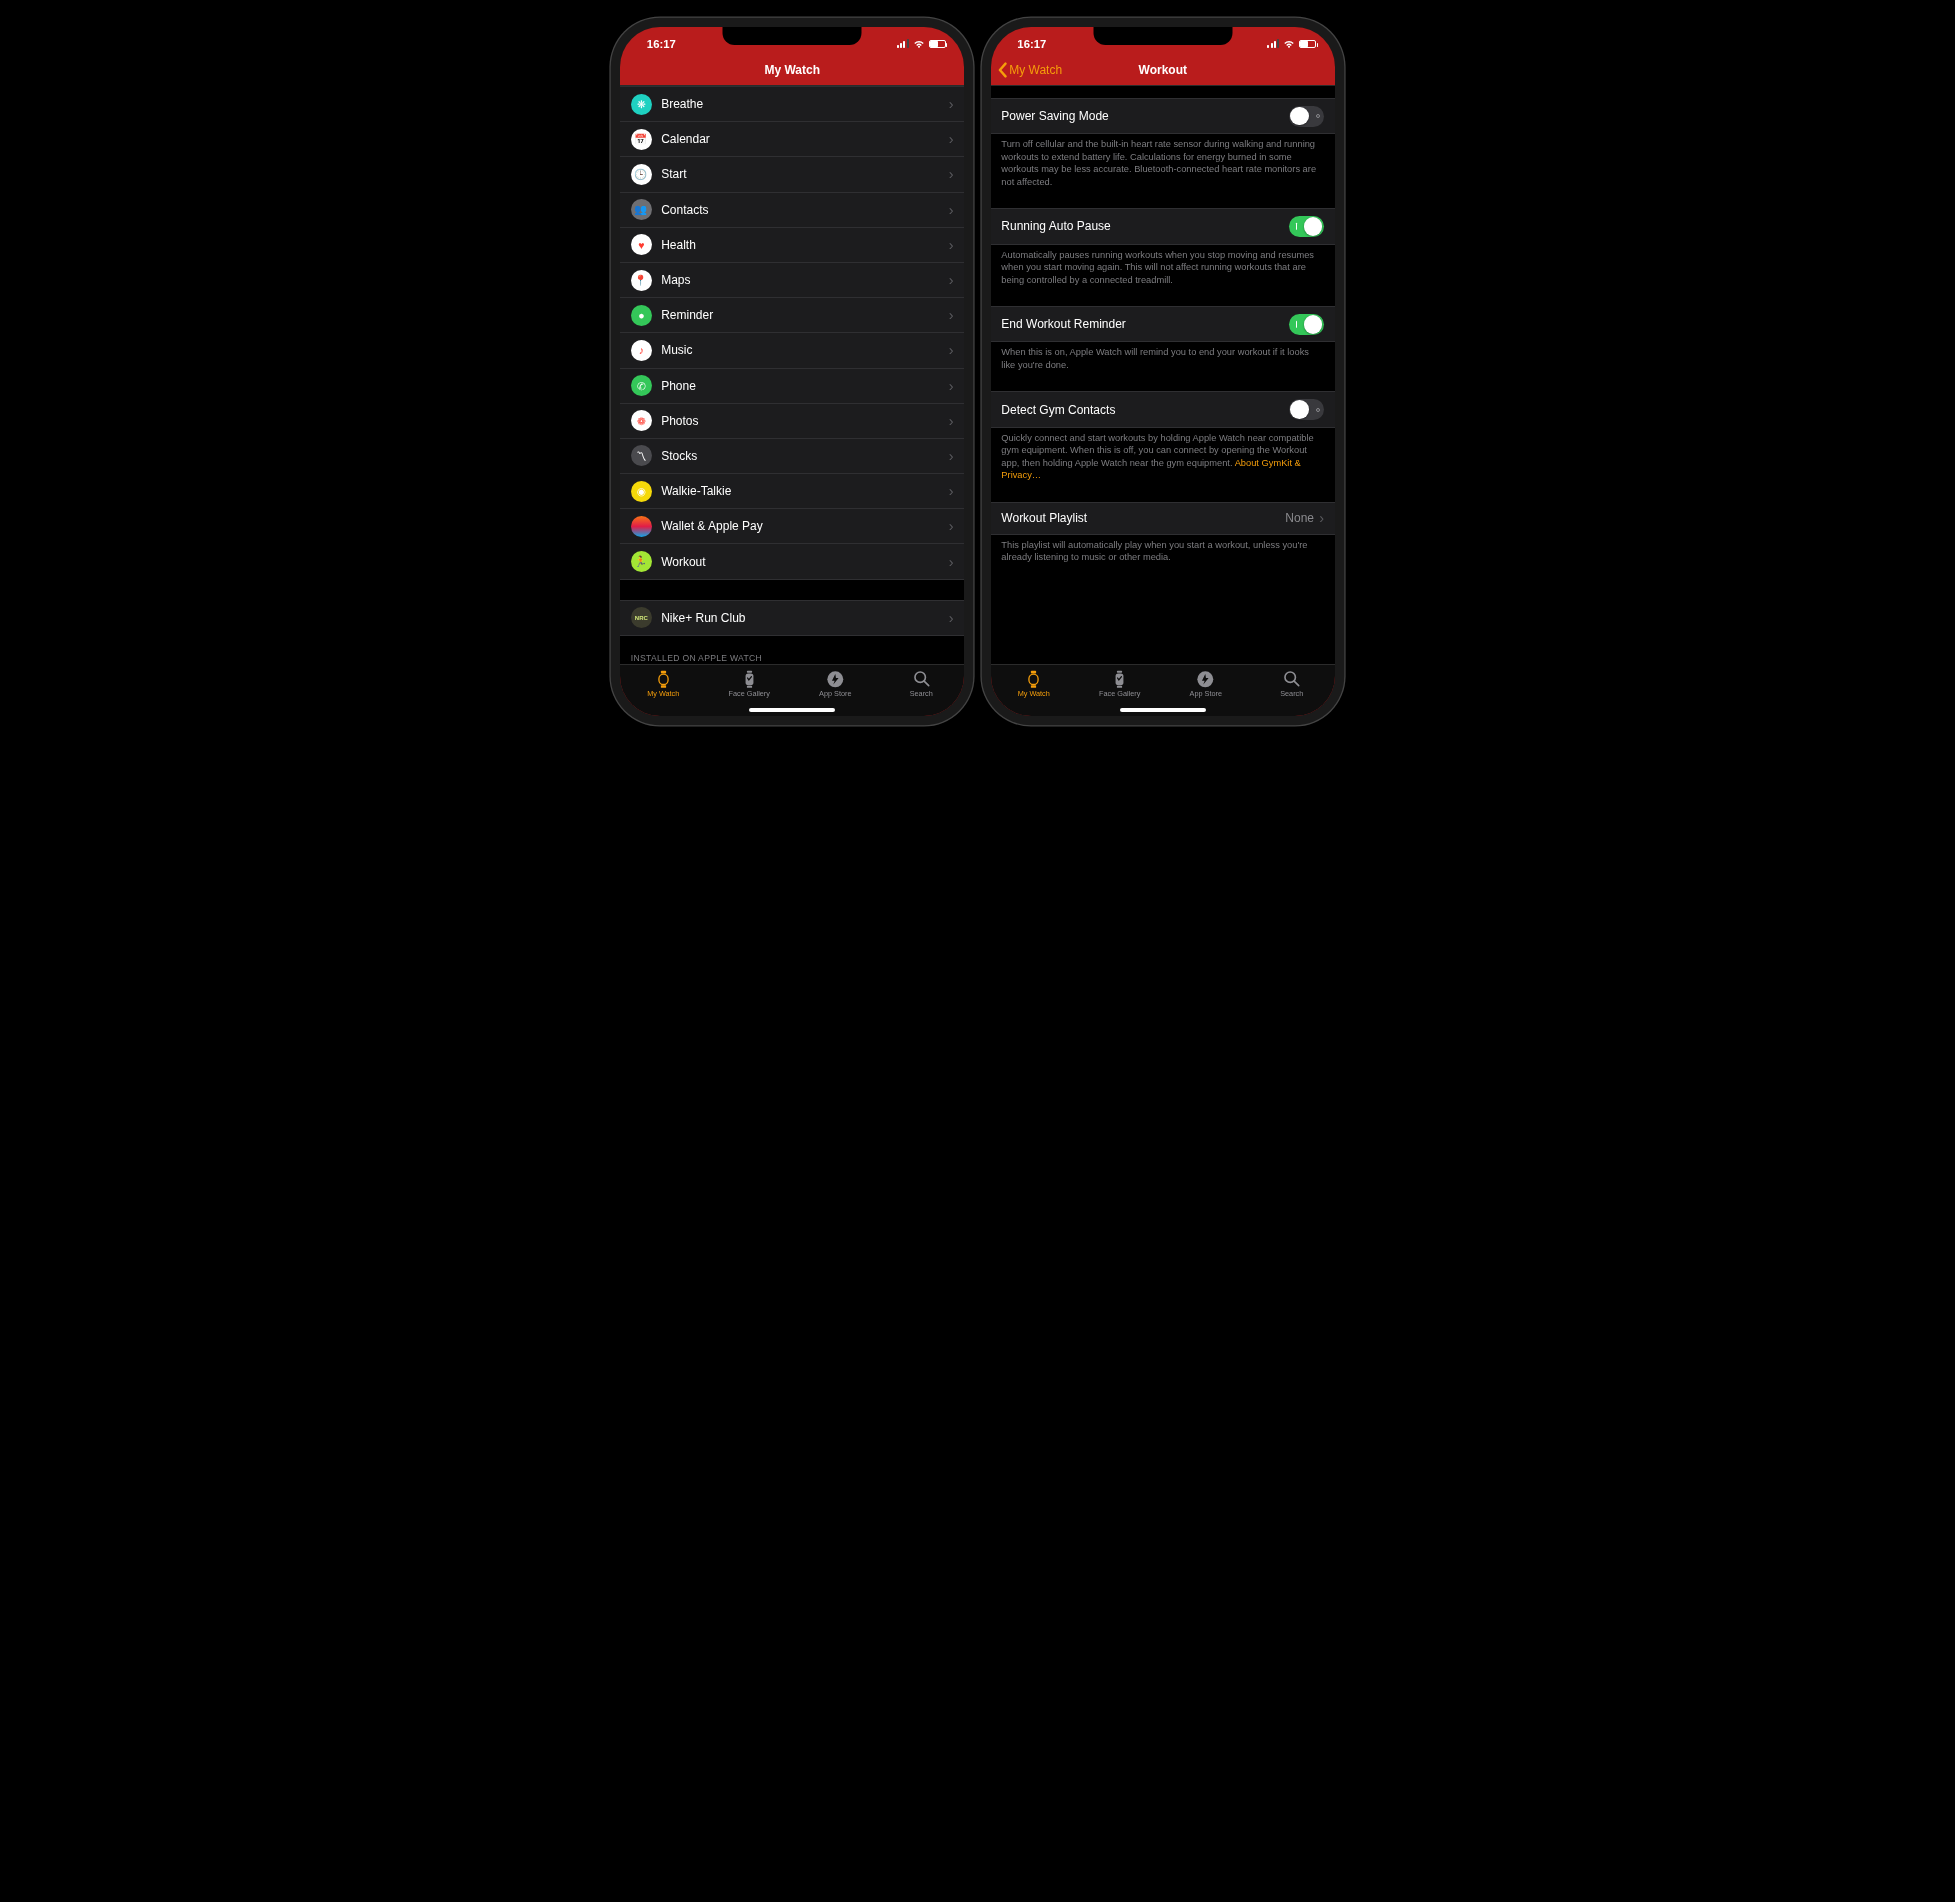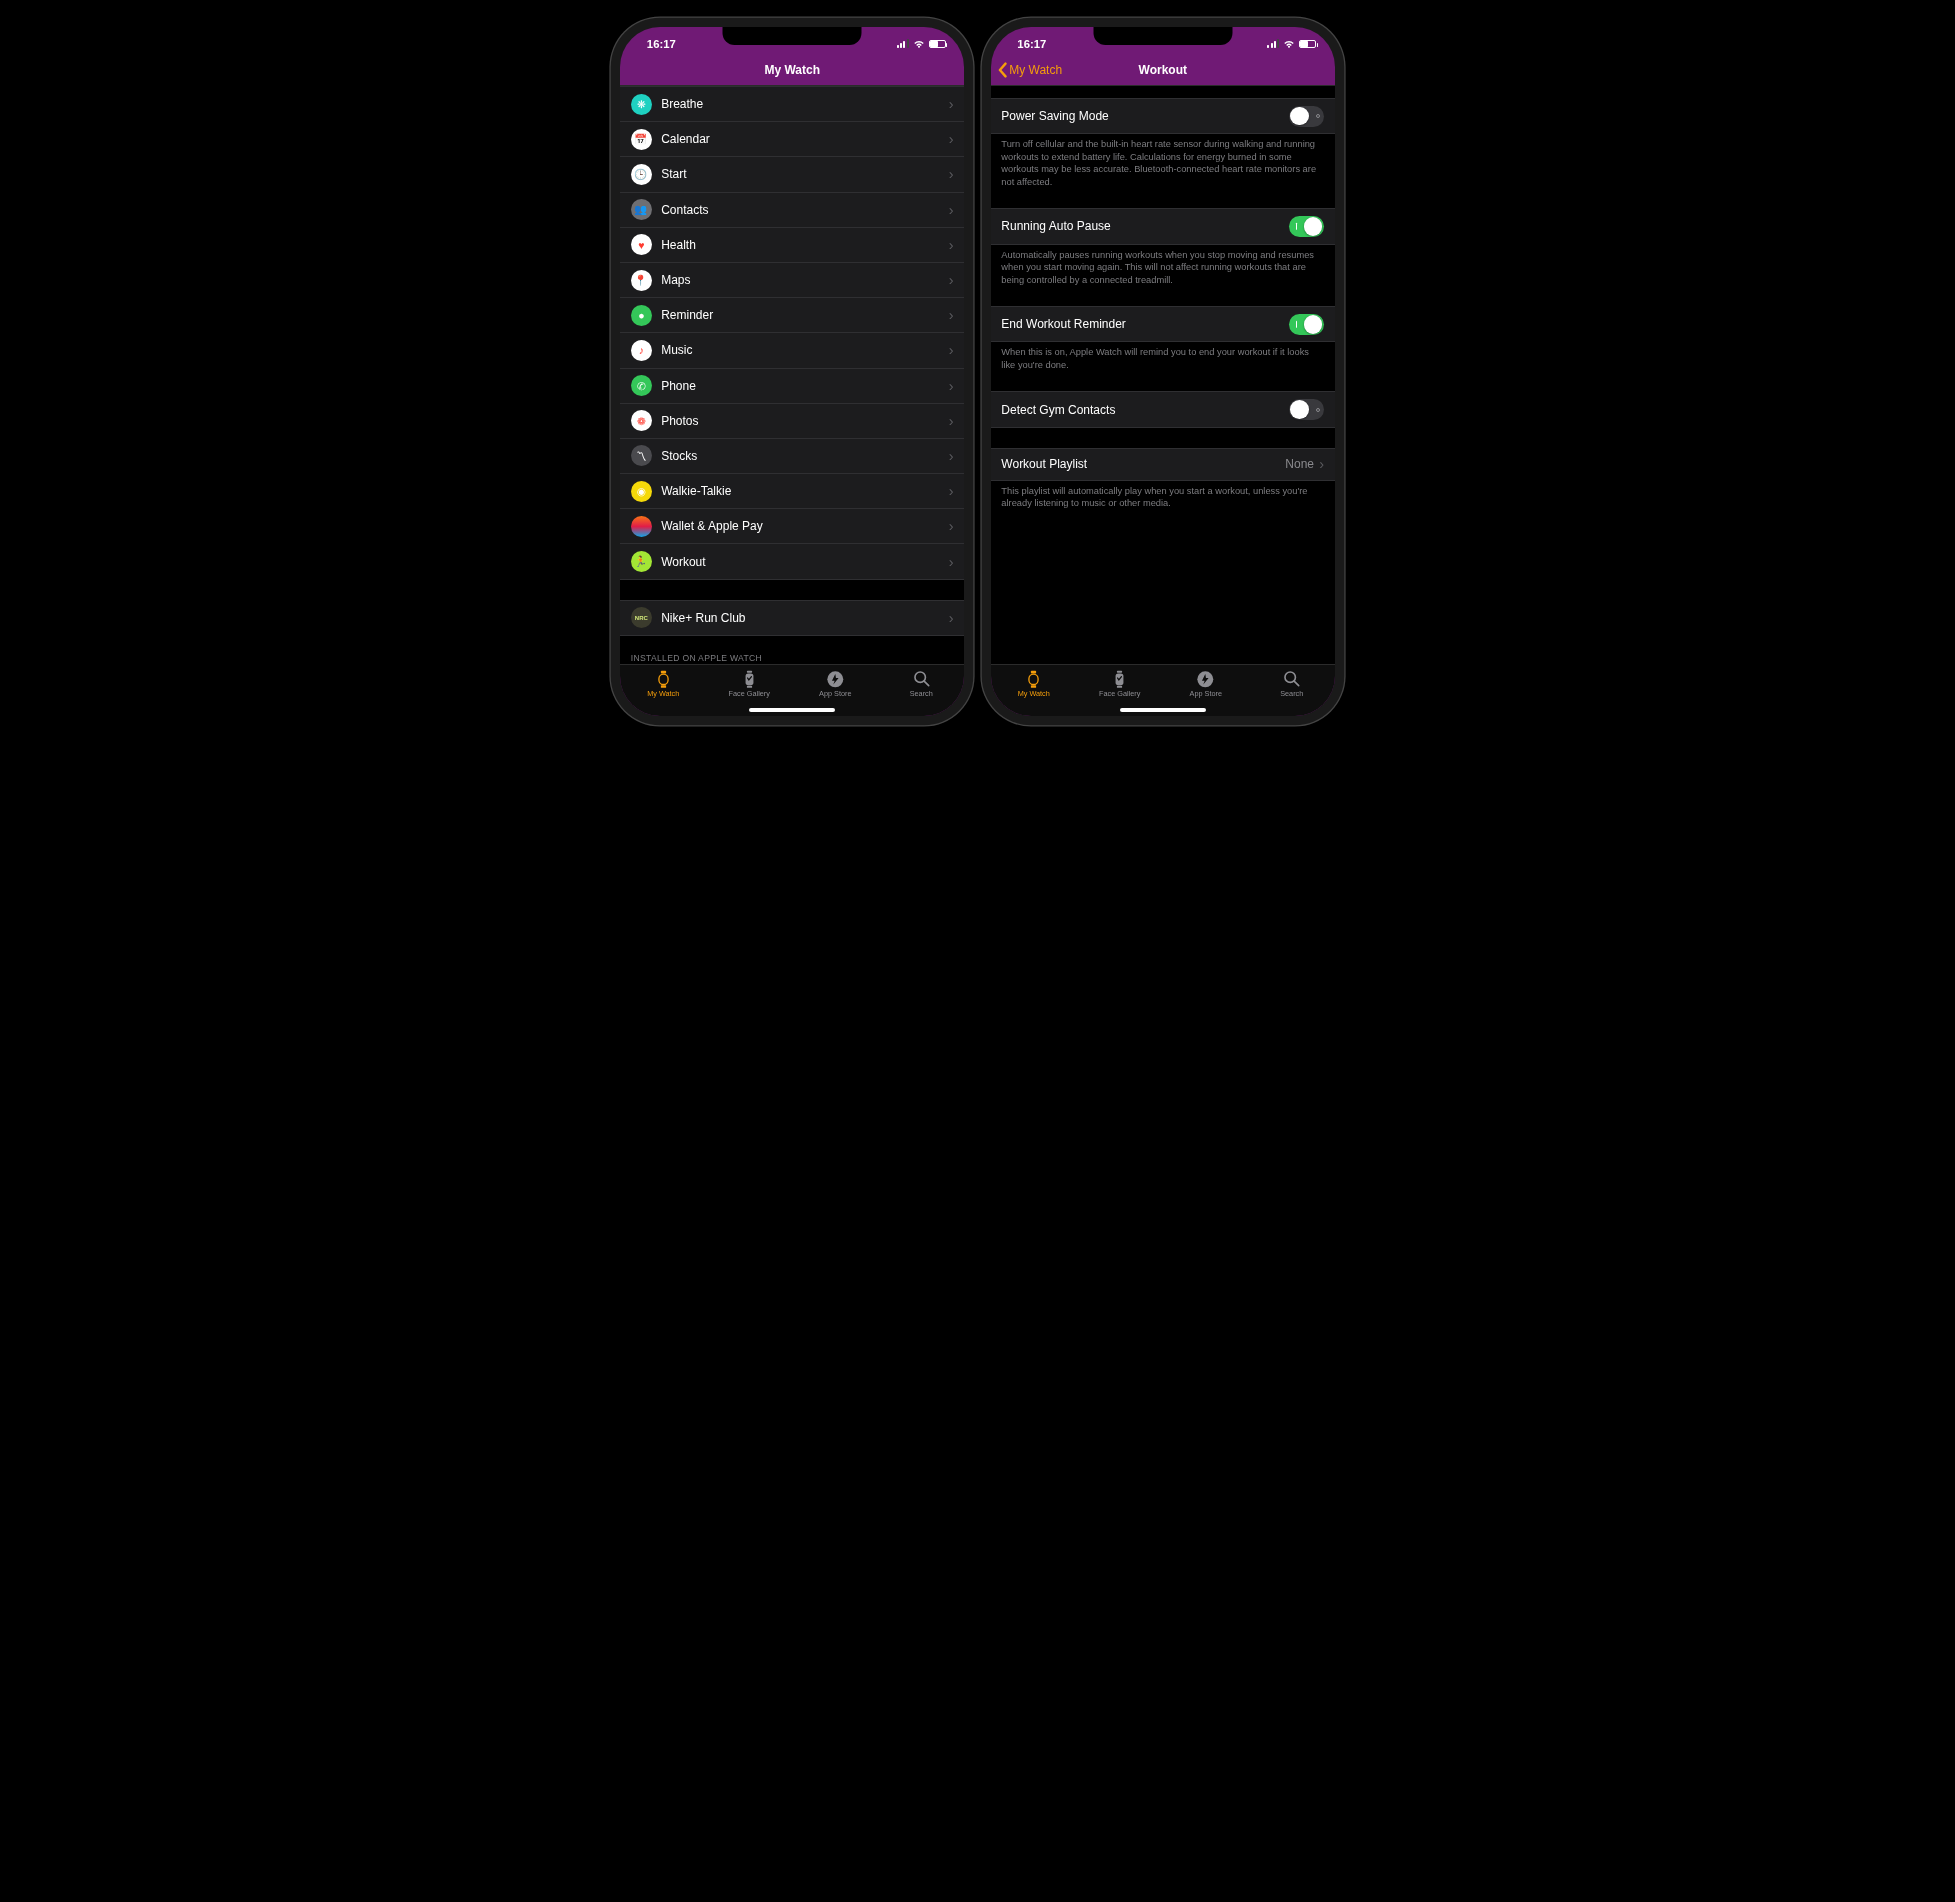--- a/index.html
+++ b/index.html
@@ -2,21 +2,21 @@
 <html style="font-size:10.6px"><head>
 <meta charset="utf-8">
 <style>
   * { margin: 0; padding: 0; box-sizing: border-box; font-family: -apple-system, "Helvetica Neue", Helvetica, Arial, sans-serif; -webkit-font-smoothing: antialiased; }
   body { background: #000; display: flex; justify-content: center; gap: 26.5px; padding: 26.5px 13.3px; }
 
   
   .phone {
     width: 344px; height: 689px;
     border-radius: 40px;
-    background: #701a75;
+    background: #b91c1c;
     box-shadow: 0 0 0 9.3px #1a1a1a, 0 0 0 10.6px #444;
     position: relative;
     overflow: hidden;
     display: flex; flex-direction: column;
   }
   .notch {
     position: absolute; top: 0; left: 50%; transform: translateX(-50%);
     width: 139px; height: 18.6px;
     background: #000;
     border-bottom-left-radius: 12px; border-bottom-right-radius: 12px;
@@ -341,20 +341,21 @@
     <div class="group-footer">When this is on, Apple Watch will remind you to end your workout if it looks like you're done.</div>
   </div>
       <div class="group">
     <div class="cell">
       <span class="label">Detect Gym Contacts</span>
       <span class="switch ">
         <span class="knob"></span>
             <i class="tiny-o"></i>
       </span>
     </div>
+    <div class="group-footer">Quickly connect and start workouts by holding Apple Watch near compatible gym equipment. When this is off, you can connect by opening the Workout app, then holding Apple Watch near the gym equipment. <a href="#">About GymKit &amp; Privacy…</a></div>
   </div>
       <div class="group">
      <div class="cell">
        <span class="label">Workout Playlist</span>
        <span class="detail">None</span>
        <span class="chevron">›</span>
      </div>
      <div class="group-footer">This playlist will automatically play when you start a workout, unless you're already listening to music or other media.</div>
    </div>
     </div>

